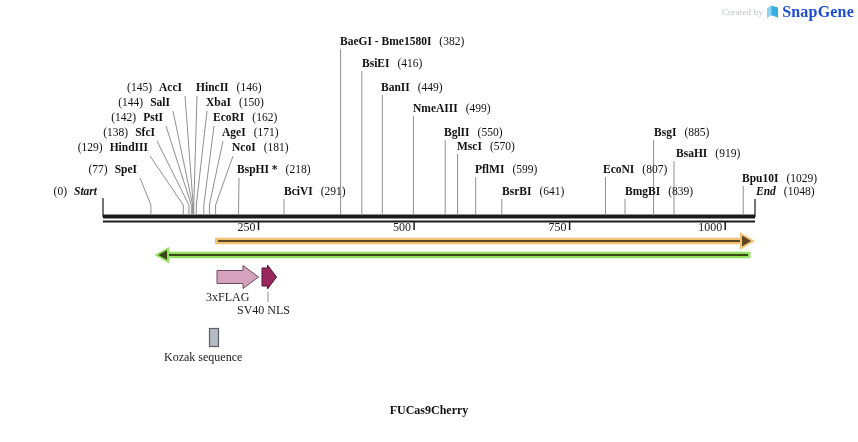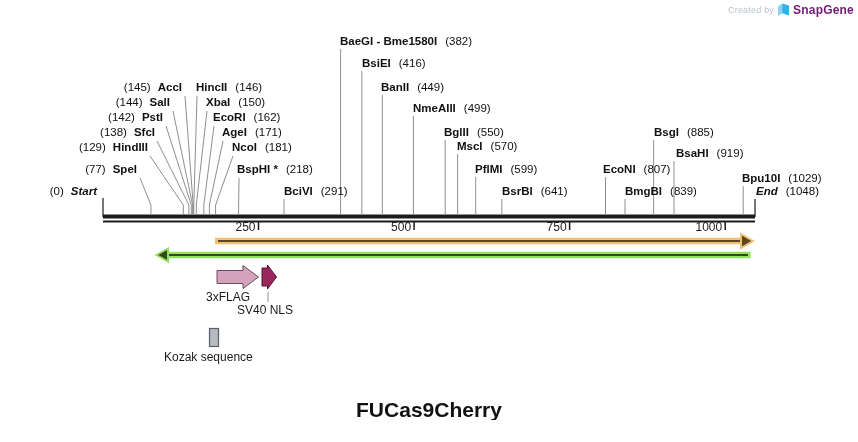--- a/index.html
+++ b/index.html
@@ -1,31 +1,31 @@
 <!DOCTYPE html>
 <html><head>
 <meta charset="utf-8">
 <style>
   html,body{margin:0;padding:0;background:#ffffff;}
   #canvas{position:relative;width:858px;height:420px;background:#ffffff;overflow:hidden;
-          font-family:Liberation Sans, sans-serif;}
+          font-family:Liberation Serif, serif;}
   svg{position:absolute;left:0;top:0;}
   .site{font-size:11.5px;fill:#111111;}
   .site .name{font-weight:bold;}
   .site .pos{font-weight:normal;}
   .it{font-style:italic;}
   .ruler-num{font-size:12px;fill:#1c1c1c;}
   .feat-label{font-size:12px;fill:#1b1b1b;}
   .leader{stroke:#8f8f8f;stroke-width:1;fill:none;}
   .leader-dark{stroke:#2a2a2a;stroke-width:1.3;fill:none;}
   #logo{position:absolute;top:3px;right:4px;display:flex;align-items:center;gap:4px;}
   #logo .created{font-size:9px;color:#bcc3ca;letter-spacing:.2px;}
-  #logo .brand{font-size:12px;color:#701a75;font-weight:600;letter-spacing:.2px;}
+  #logo .brand{font-size:16px;color:#1d4ed8;font-weight:600;letter-spacing:.2px;}
   #footer{position:absolute;left:0;right:0;top:401px;text-align:center;color:#111;}
-  #footer .title{font-size:21px;font-weight:bold;line-height:18px;}
+  #footer .title{font-size:12px;font-weight:bold;line-height:18px;}
   #footer .len{font-size:12px;line-height:15px;}
 </style>
 </head>
 <body>
 
 <div id="canvas">
 
   <div id="logo">
     <span class="created">Created by</span>
     <svg width="11" height="14" viewBox="0 0 11 14" style="position:static;">

